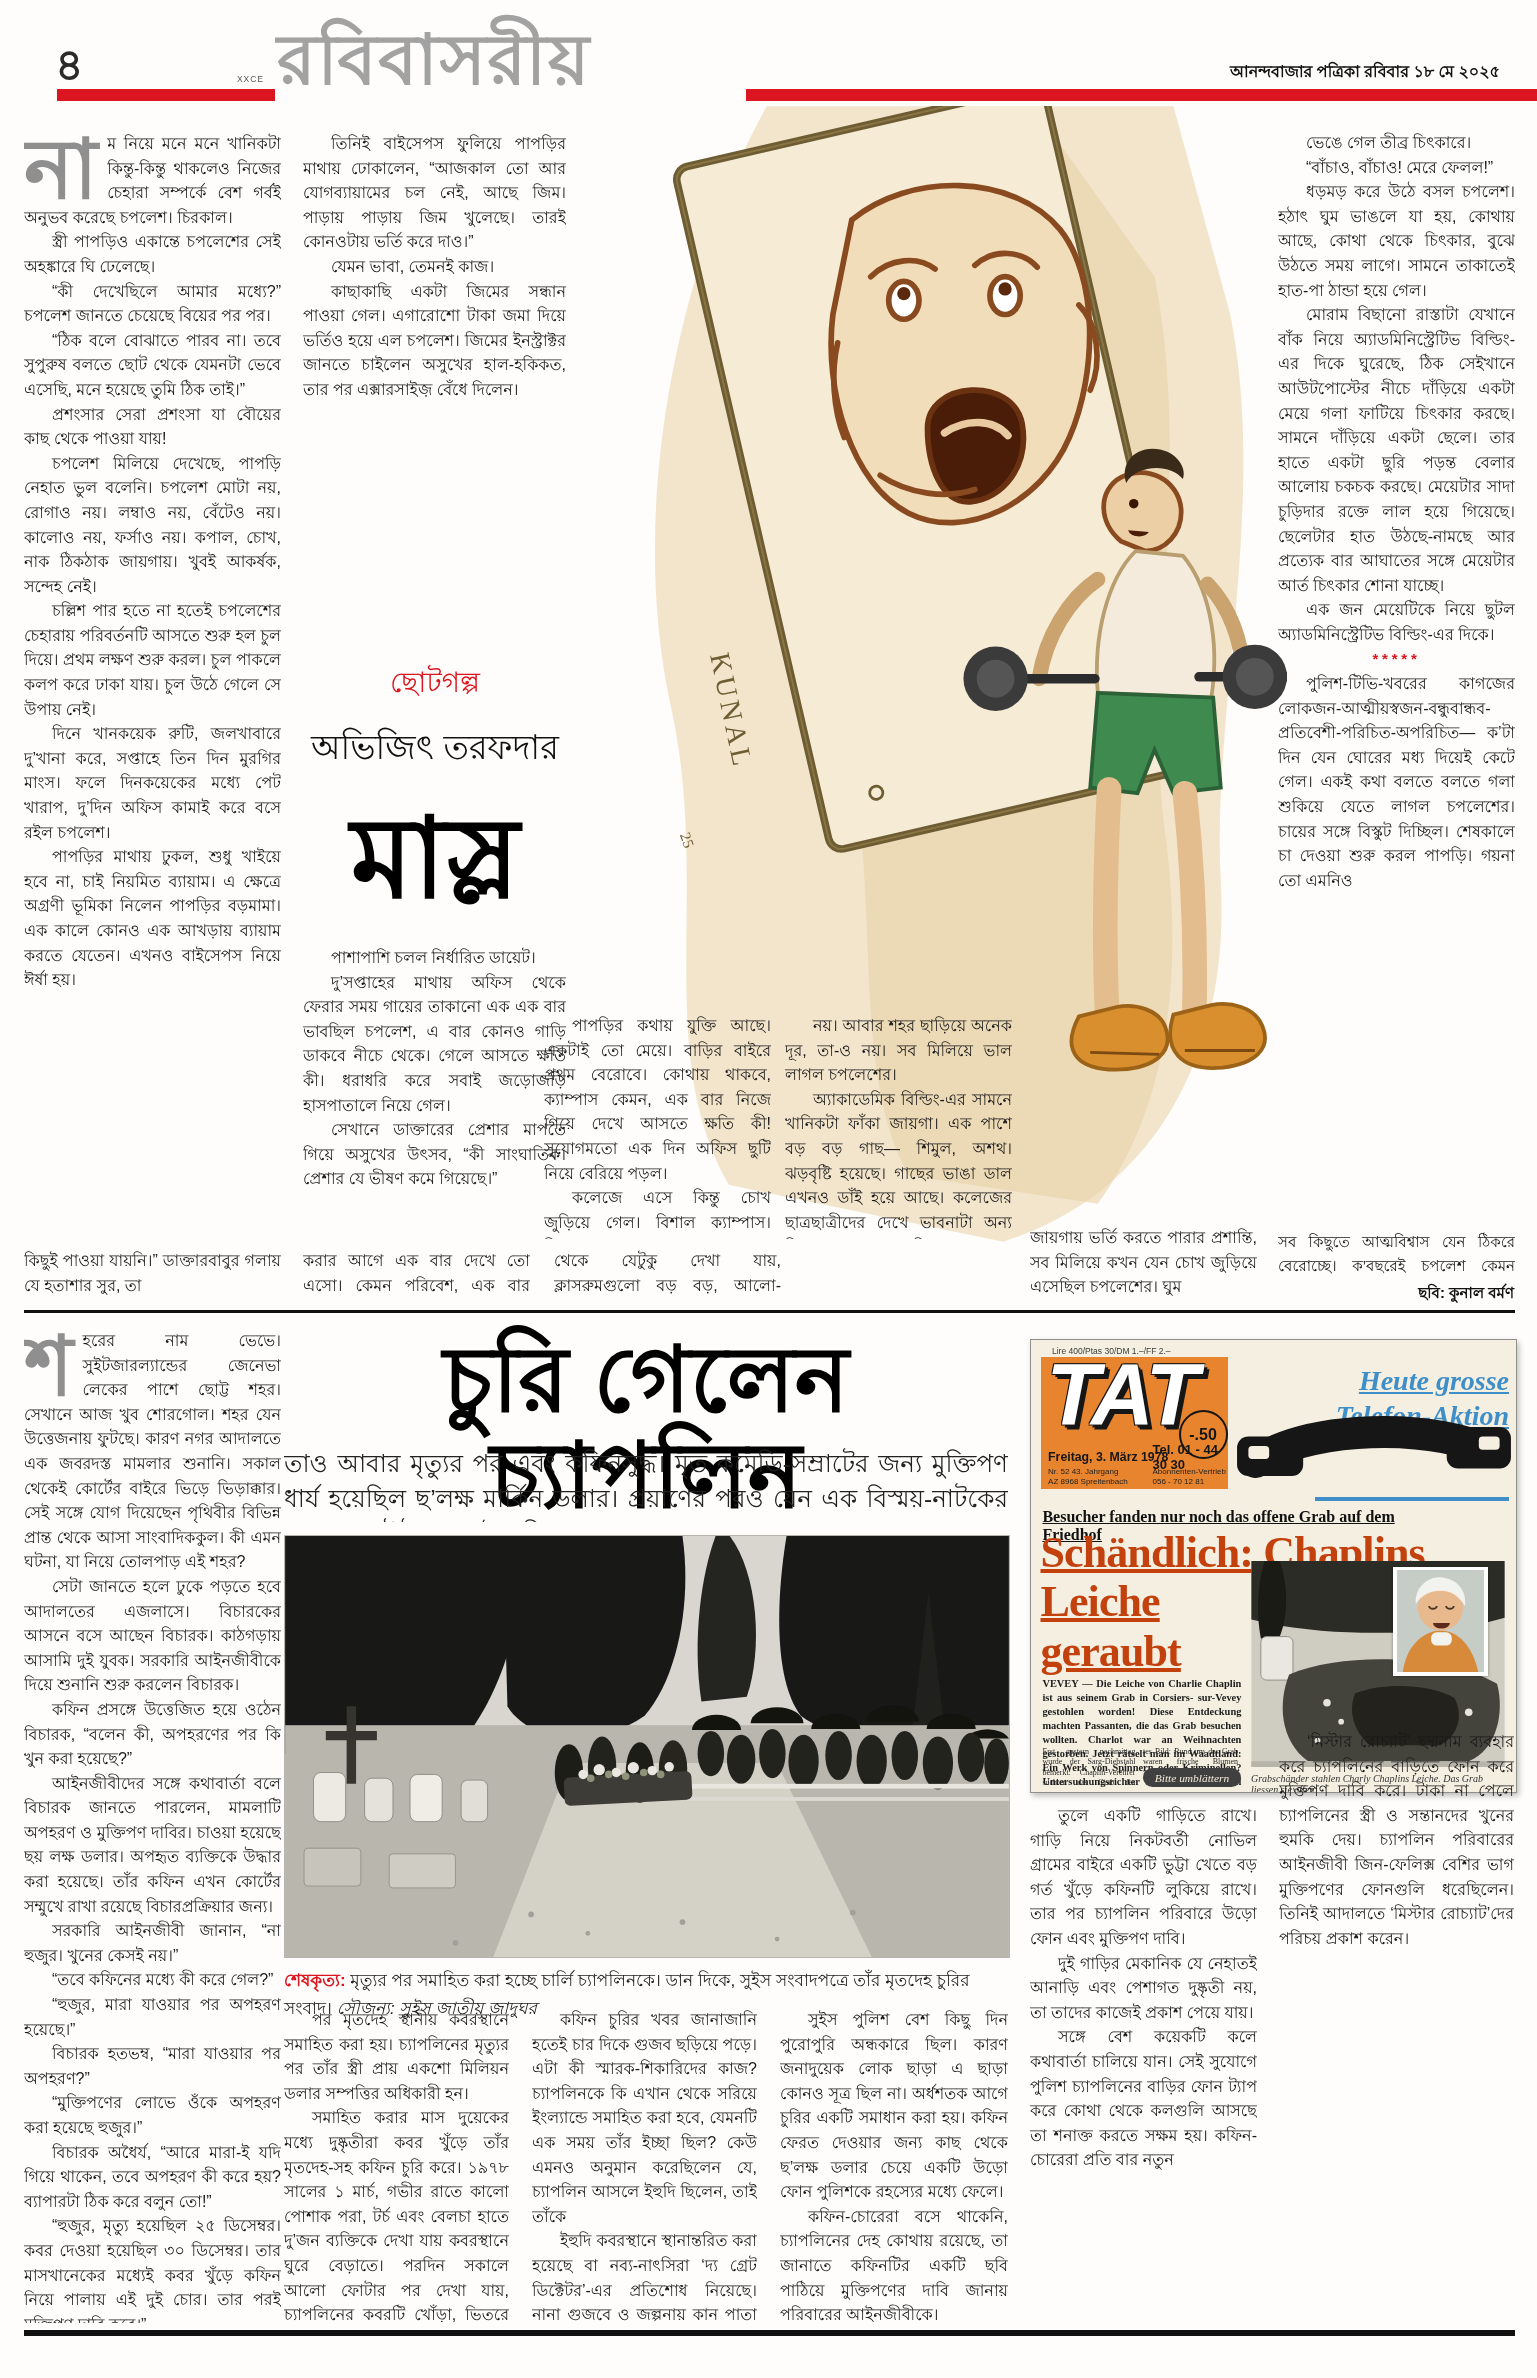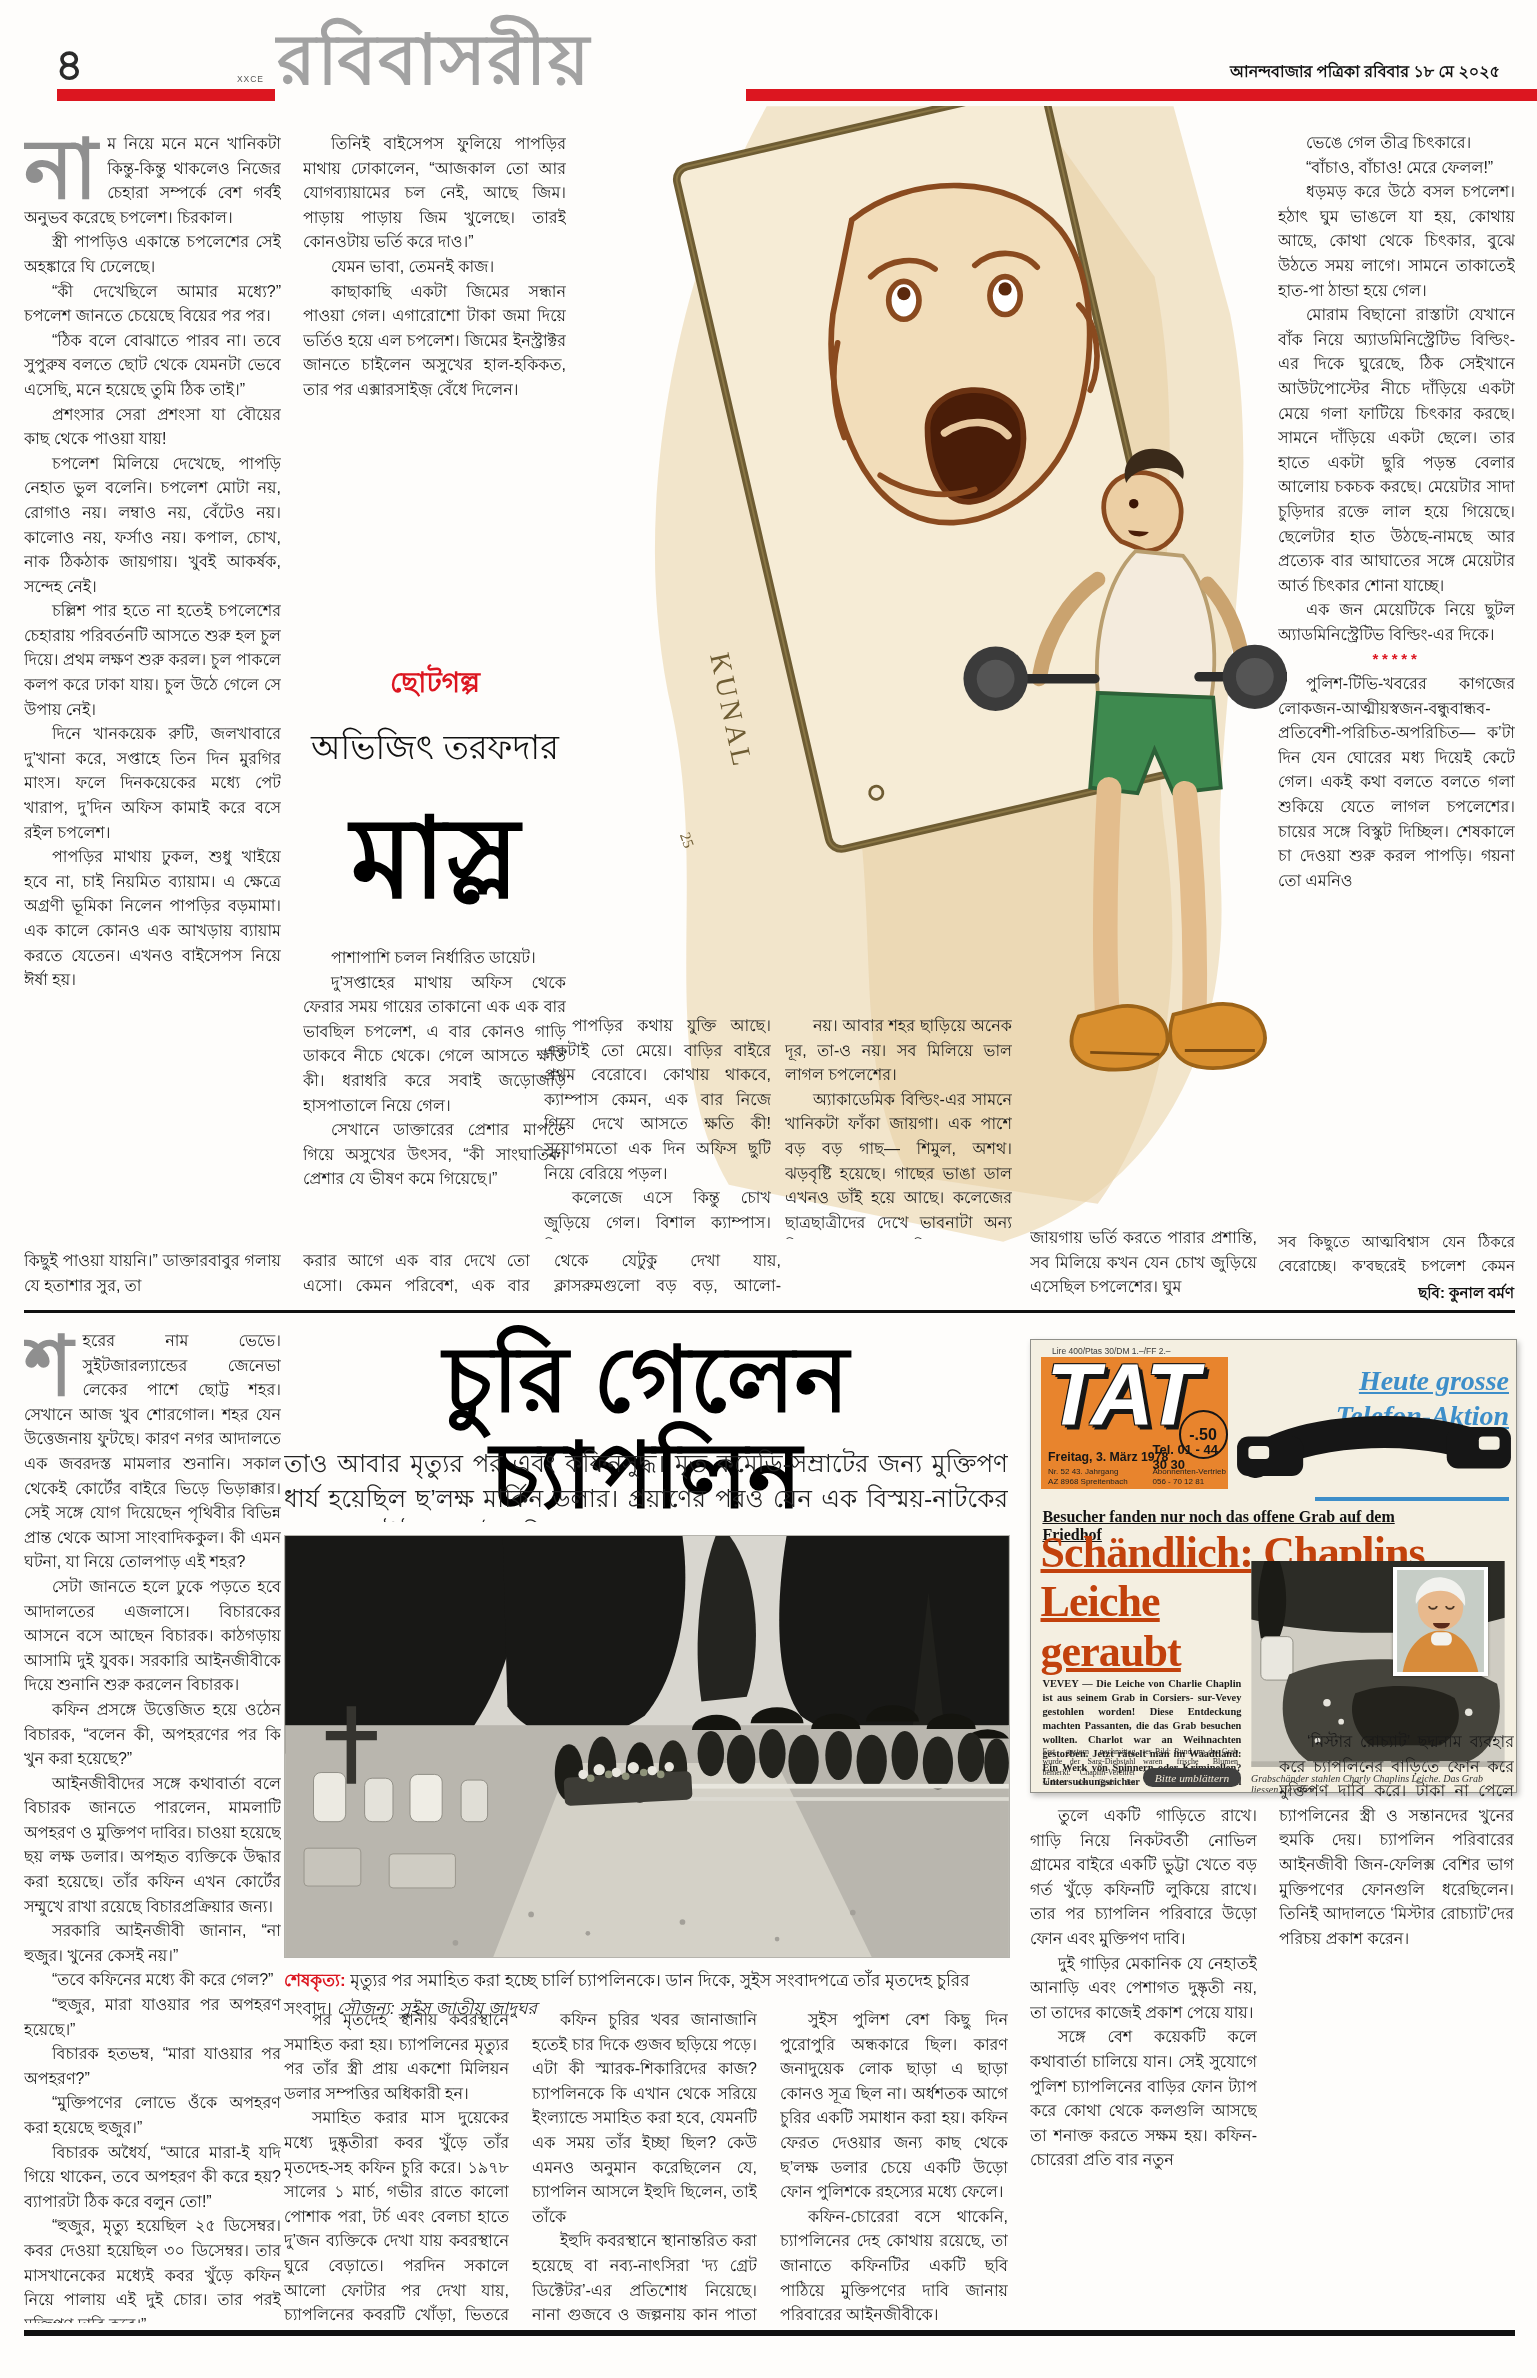--- a/index.html
+++ b/index.html
@@ -15,21 +15,21 @@
   
   .bcol{text-align:justify;font-size:16px;line-height:24.6px;color:#191919;overflow:hidden;}
   .bcol p{margin:0;text-indent:28px;}
   .bcol p.noind{text-indent:0;}
   .dropcap{float:left;font-size:83px;line-height:68px;font-weight:bold;color:#8f8f8f;
            padding:3.8px 9.5px 0 0;}
   .sep{color:#dc1620;text-align:center;font-weight:bold;letter-spacing:3.8px;font-size:15px;
        text-indent:0 !important;}
   
   .s1-block{text-align:center;}
-  .s1-label{color:#dc1620;font-size:28px;font-weight:bold;margin-bottom:13.2px;}
+  .s1-label{color:#dc1620;font-size:28px;font-weight:normal;margin-bottom:13.2px;}
   .s1-author{font-size:34px;color:#111;margin-bottom:24.6px;}
   .s1-title{font-size:112px;font-weight:bold;color:#000;line-height:1;}
   .credit{font-size:15px;font-weight:bold;text-align:right;color:#111;}
   .rule{background:#111;}
   
   .s2-headline{font-size:91px;font-weight:bold;color:#000;text-align:center;line-height:1.05;}
   .s2-standfirst{font-size:24.6px;line-height:35px;color:#222;text-align:justify;}
   .s2-byline{font-weight:bold;color:#000;}
   .photo-frame{background:#cfcdc6;overflow:hidden;border:0.9px solid #b5b3ac;}
   .caption{font-size:17px;color:#222;}

